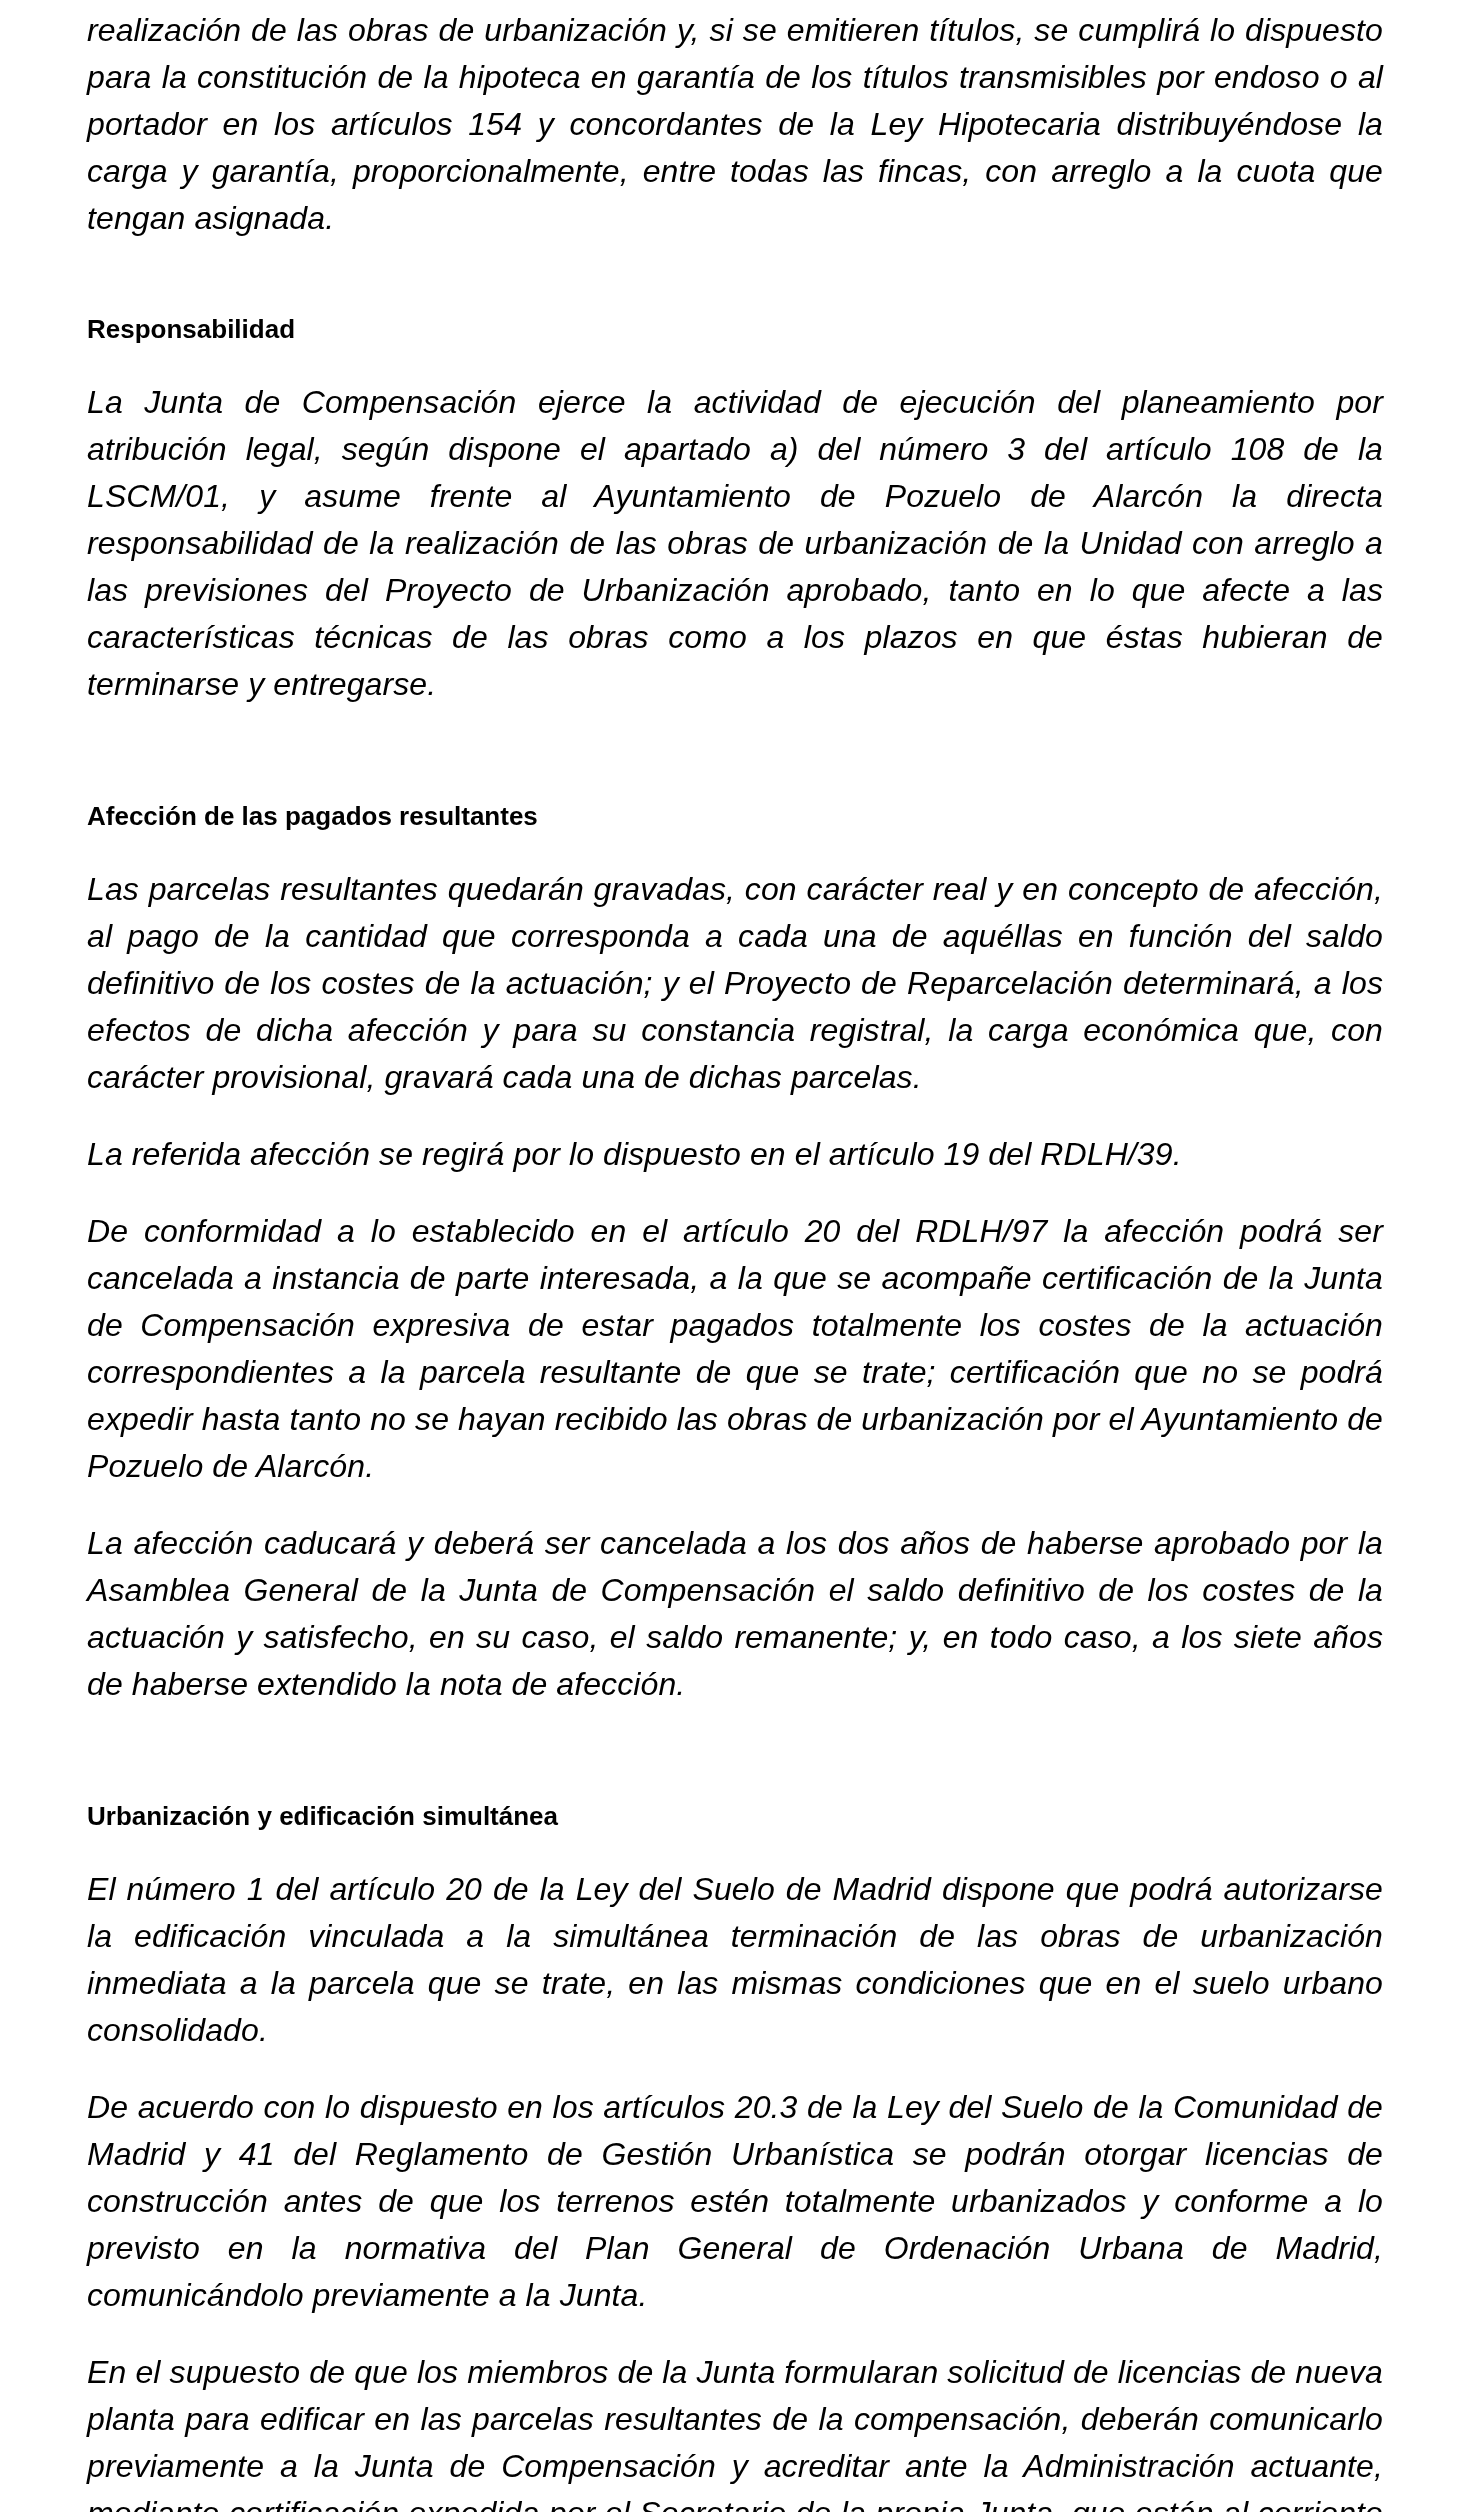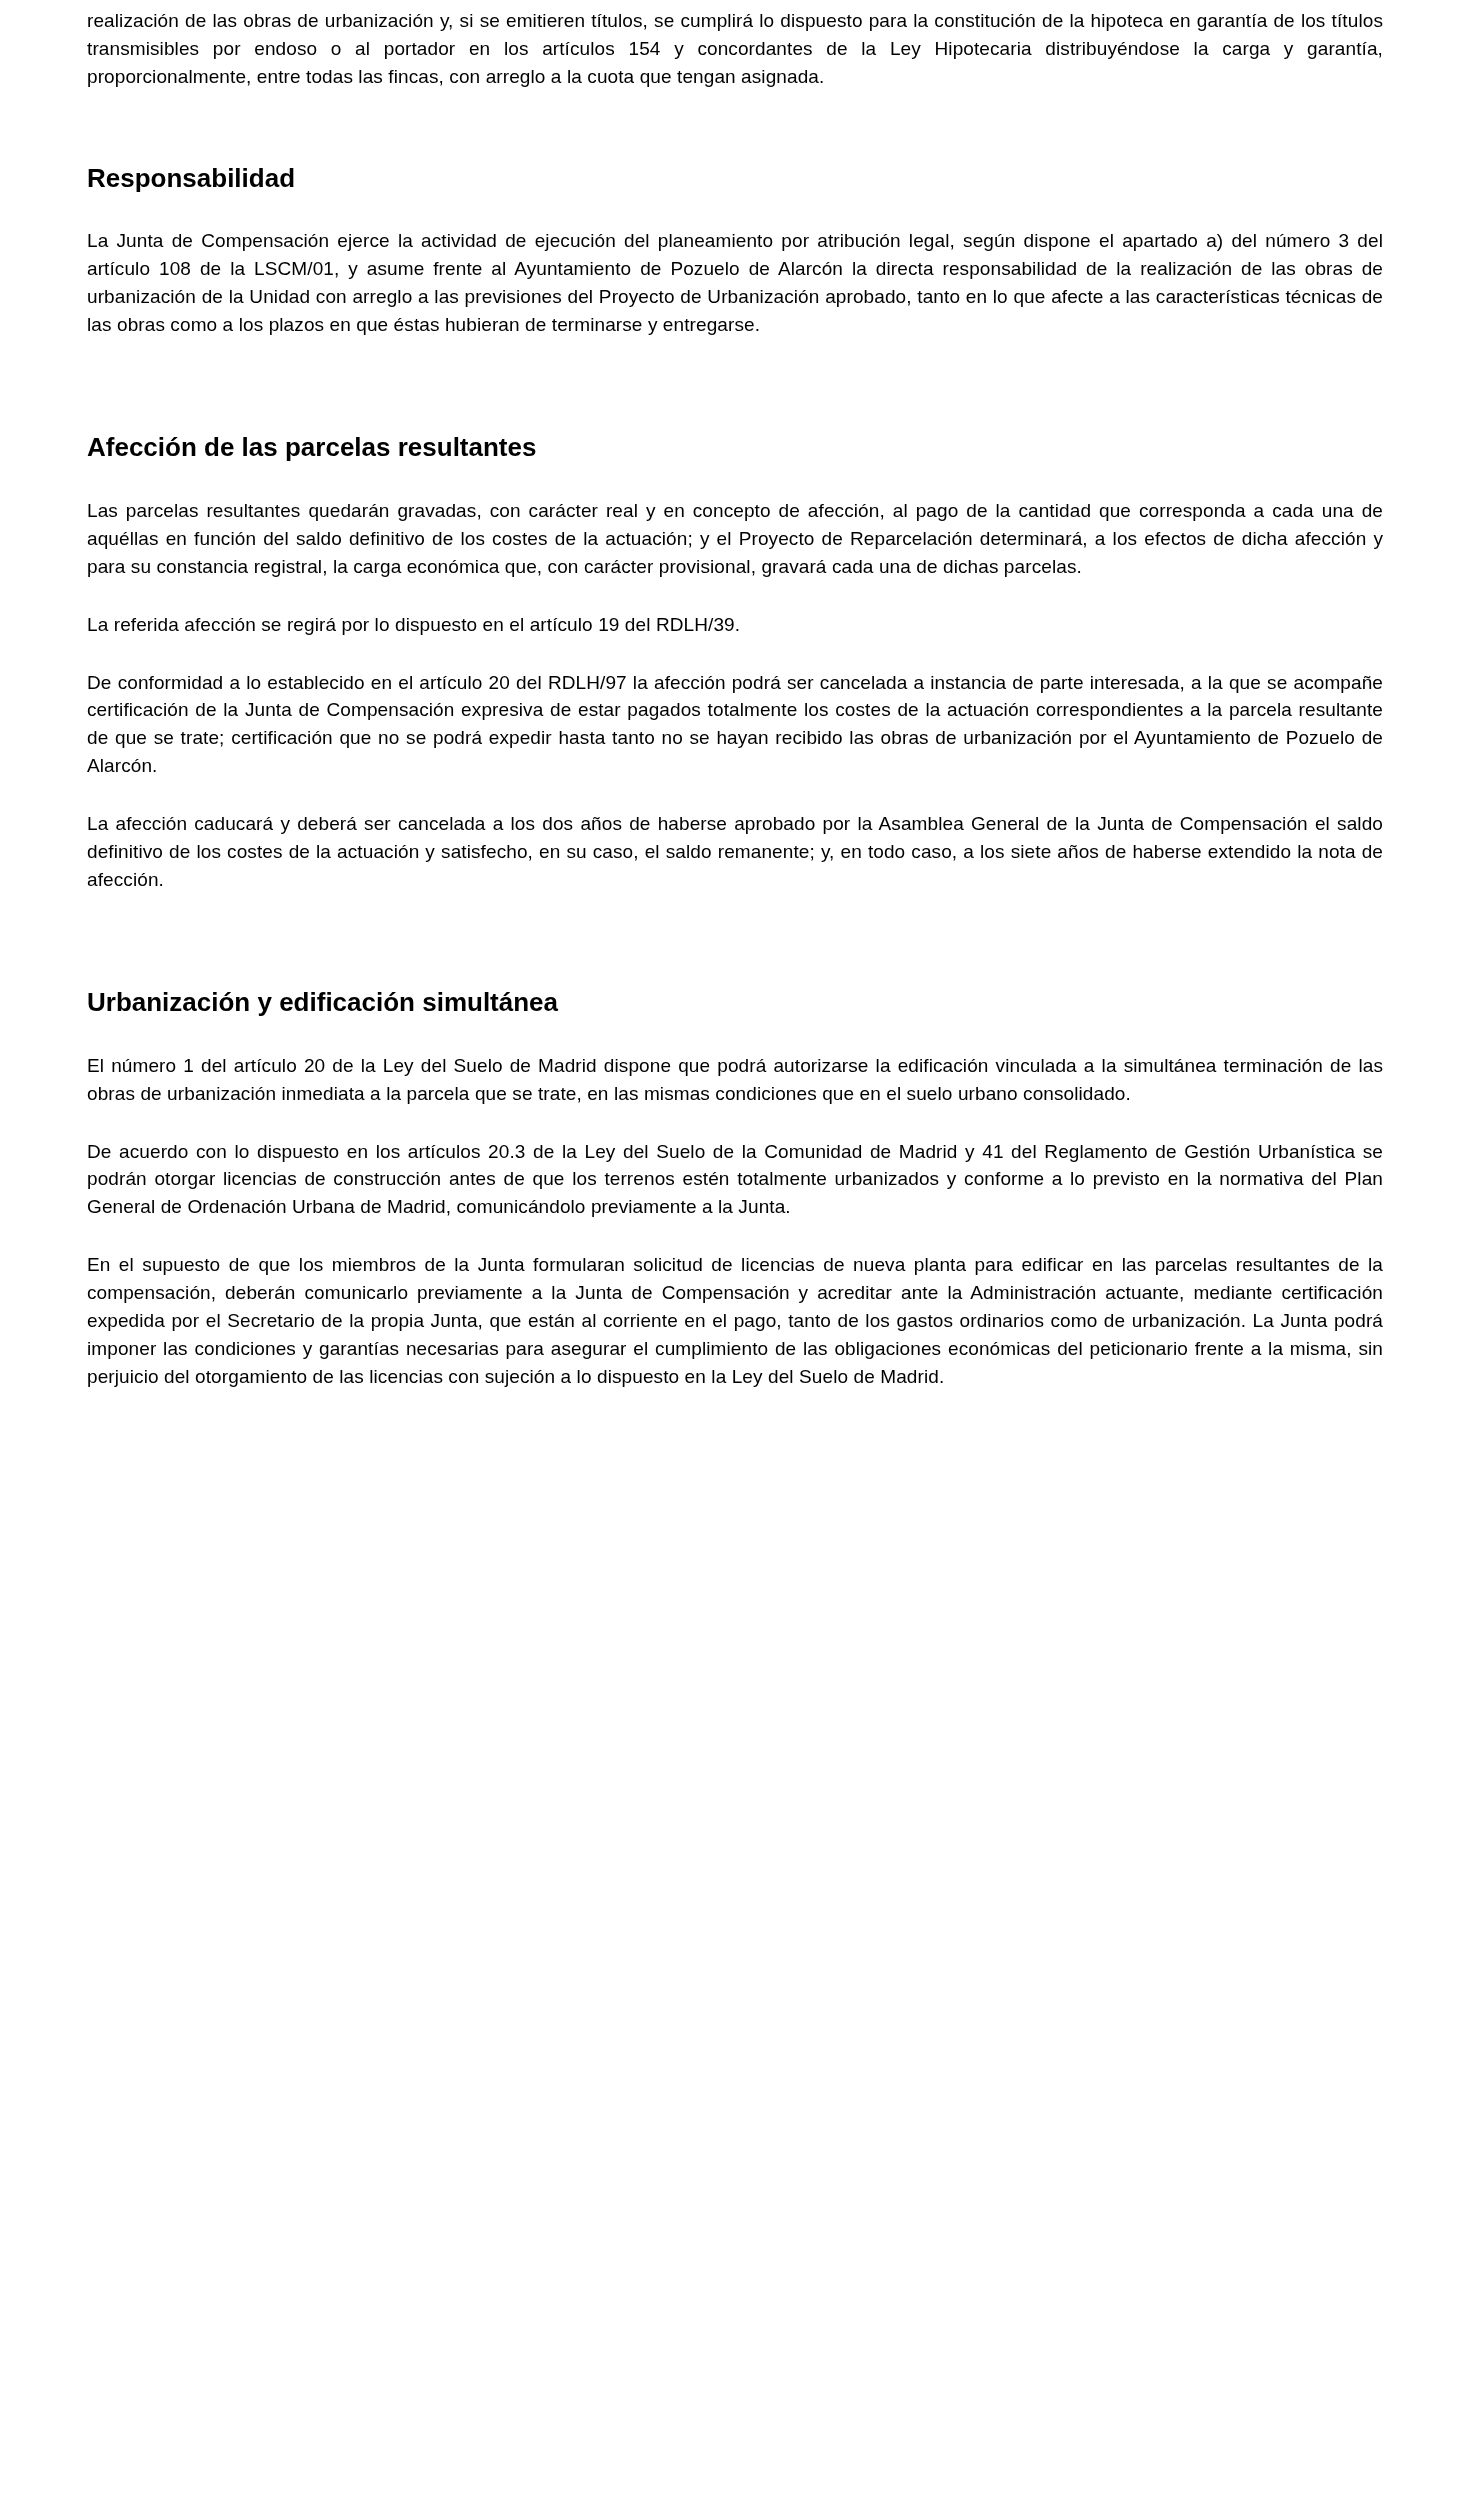--- a/index.html
+++ b/index.html
@@ -12,26 +12,27 @@
     color: #000000;
   }
   .page {
     width: 1470px;
     min-height: 2512px;
     box-sizing: border-box;
     padding: 7px 87px 52px 87px;
     background: #ffffff;
   }
   .para {
-    font-size: 19px;
+    font-size: 32px;
     line-height: 1.47;
     text-align: justify;
     text-justify: inter-word;
     margin: 0 0 30px 0;
     letter-spacing: 0.1px;
+    font-style: italic;
   }
   .heading {
     font-size: 26px;
     font-weight: bold;
     line-height: 1.45;
     margin: 4px 0 30px 0;
     text-align: left;
   }
   .spacer-lg {
     height: 56px;
@@ -52,21 +53,21 @@
     <p class="para">realización de las obras de urbanización y, si se emitieren títulos, se cumplirá lo dispuesto para la constitución de la hipoteca en garantía de los títulos transmisibles por endoso o al portador en los artículos 154 y concordantes de la Ley Hipotecaria distribuyéndose la carga y garantía, proporcionalmente, entre todas las fincas, con arreglo a la cuota que tengan asignada.</p>
 
     <div class="spacer-md"></div>
 
     <h2 class="heading">Responsabilidad</h2>
 
     <p class="para">La Junta de Compensación ejerce la actividad de ejecución del planeamiento por atribución legal, según dispone el apartado a) del número 3 del artículo 108 de la LSCM/01, y asume frente al Ayuntamiento de Pozuelo de Alarcón la directa responsabilidad de la realización de las obras de urbanización de la Unidad con arreglo a las previsiones del Proyecto de Urbanización aprobado, tanto en lo que afecte a las características técnicas de las obras como a los plazos en que éstas hubieran de terminarse y entregarse.</p>
 
     <div class="spacer-lg"></div>
 
-    <h2 class="heading">Afección de las parcelas resultantes</h2>
+    <h2 class="heading">Afección de las pagados resultantes</h2>
 
     <p class="para">Las parcelas resultantes quedarán gravadas, con carácter real y en concepto de afección, al pago de la cantidad que corresponda a cada una de aquéllas en función del saldo definitivo de los costes de la actuación; y el Proyecto de Reparcelación determinará, a los efectos de dicha afección y para su constancia registral, la carga económica que, con carácter provisional, gravará cada una de dichas parcelas.</p>
 
     <p class="para">La referida afección se regirá por lo dispuesto en el artículo 19 del RDLH/39.</p>
 
     <p class="para">De conformidad a lo establecido en el artículo 20 del RDLH/97 la afección podrá ser cancelada a instancia de parte interesada, a la que se acompañe certificación de la Junta de Compensación expresiva de estar pagados totalmente los costes de la actuación correspondientes a la parcela resultante de que se trate; certificación que no se podrá expedir hasta tanto no se hayan recibido las obras de urbanización por el Ayuntamiento de Pozuelo de Alarcón.</p>
 
     <p class="para">La afección caducará y deberá ser cancelada a los dos años de haberse aprobado por la Asamblea General de la Junta de Compensación el saldo definitivo de los costes de la actuación y satisfecho, en su caso, el saldo remanente; y, en todo caso, a los siete años de haberse extendido la nota de afección.</p>
 
     <div class="spacer-lg"></div>

